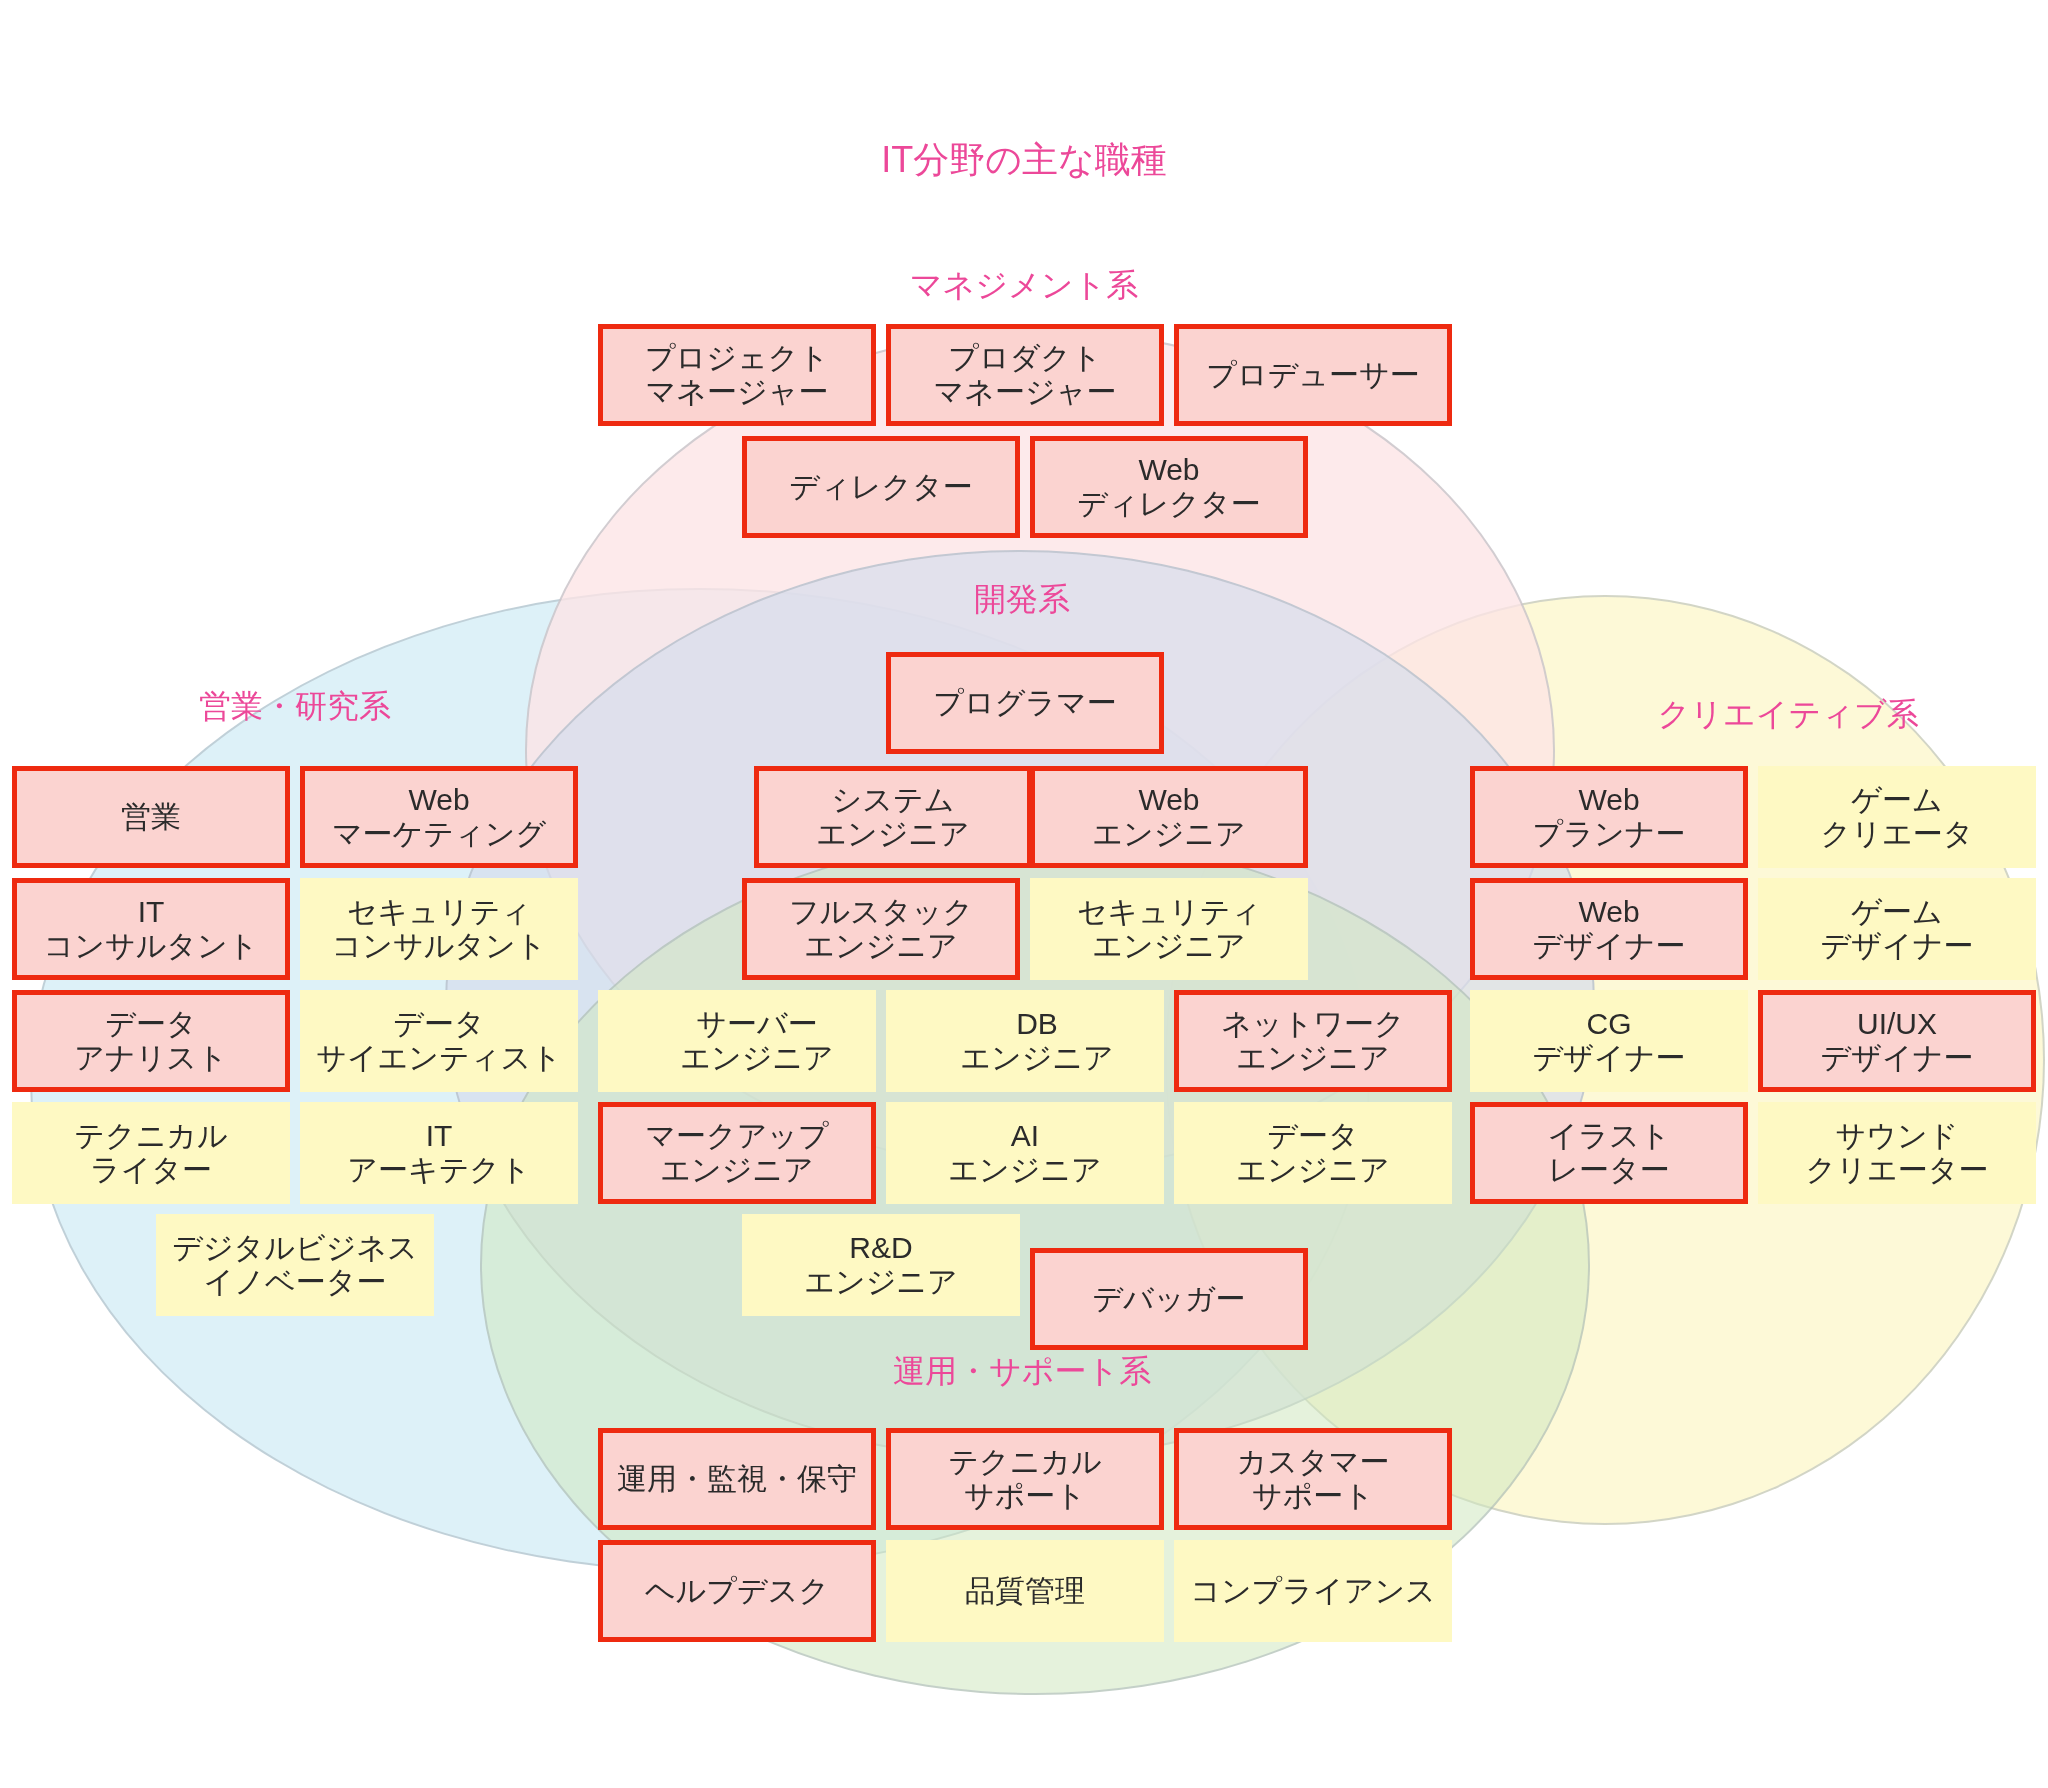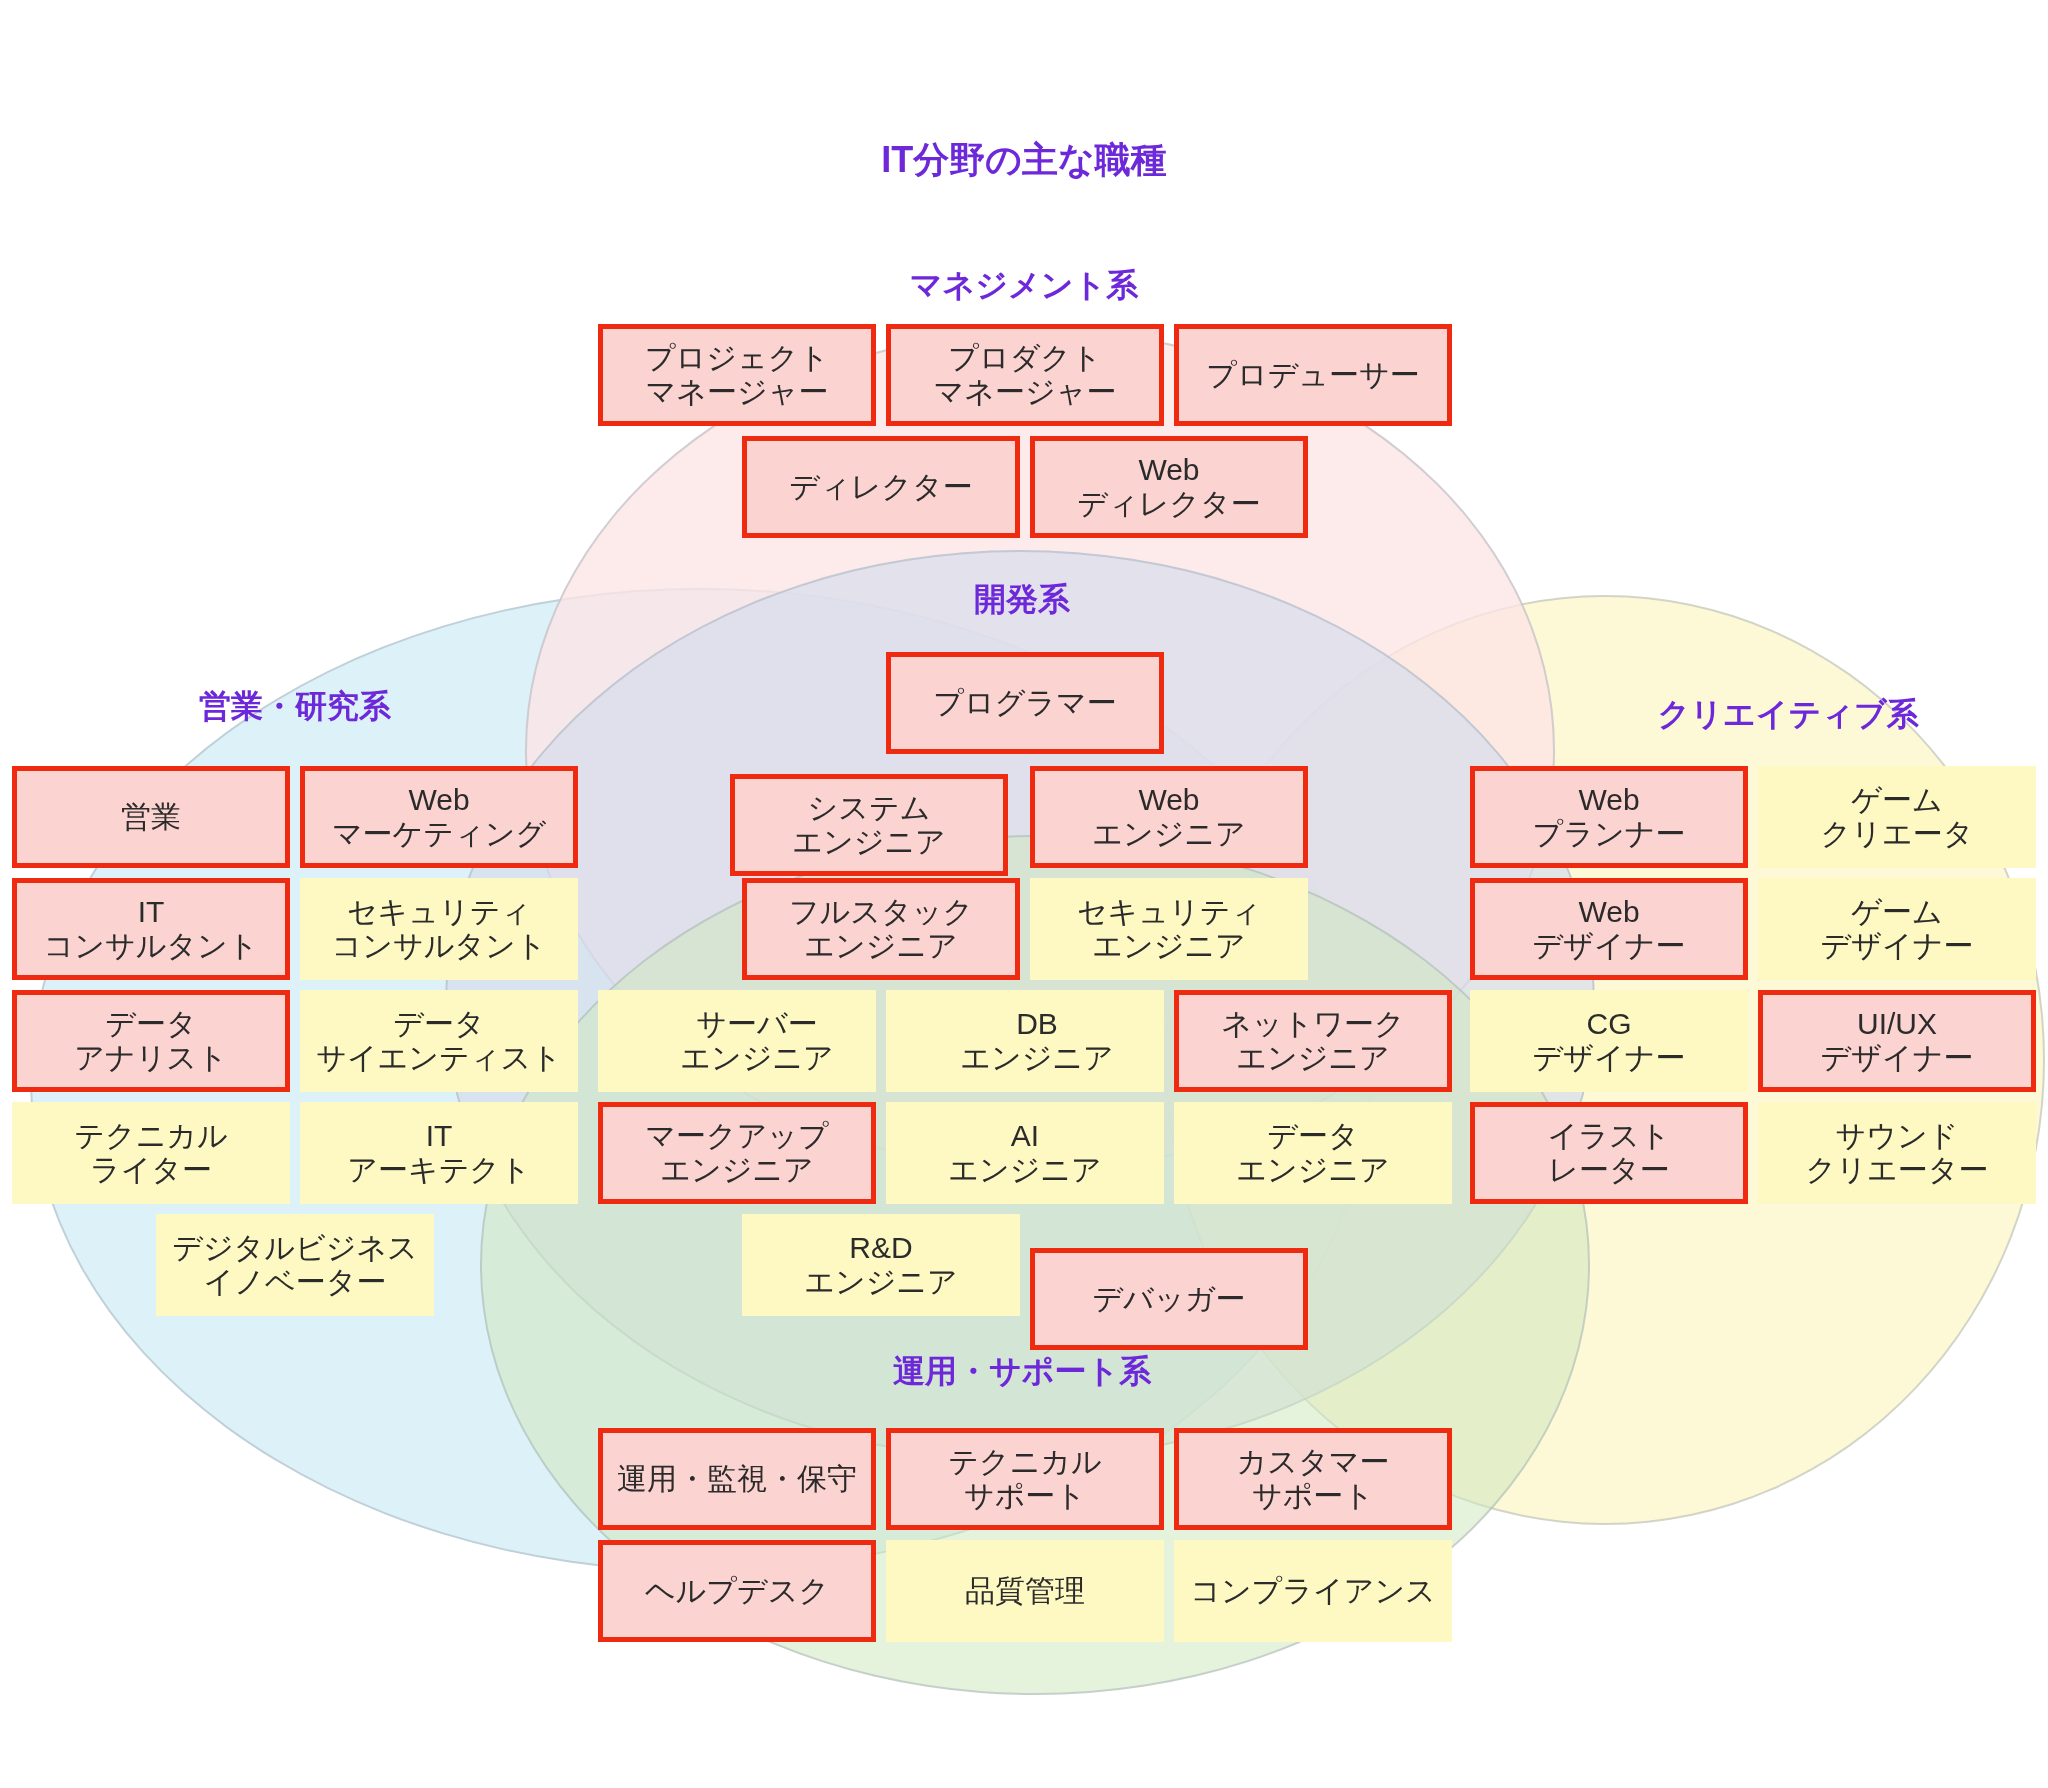--- a/index.html
+++ b/index.html
@@ -34,22 +34,22 @@
   .job-box.hl {
     background: #fbd3d0;
     border: 5px solid #ee2a10;
   }
   .job-box.plain {
     background: #fef9c3;
   }
   .diagram-label {
     position: absolute;
     transform: translate(-50%, -50%);
-    font-weight: bold;
-    color: #6d28d9;
+    font-weight: normal;
+    color: #ec4899;
     white-space: nowrap;
     font-size: 32px;
   }
   #title { font-size: 36px; left: 1024px; top: 160px; }
   .lbl-management  { left: 1024px; top: 286px; }
   .lbl-development { left: 1022px; top: 600px; }
   .lbl-sales       { left: 295px;  top: 707px; }
   .lbl-creative    { left: 1788px; top: 715px; }
   .lbl-operations  { left: 1022px; top: 1372px; }
 </style>
@@ -67,21 +67,21 @@
   <div id="box-layer">
       <div class="job-box hl" style="left: 598px; top: 324px;">プロジェクト
 マネージャー</div>
       <div class="job-box hl" style="left: 886px; top: 324px;">プロダクト
 マネージャー</div>
       <div class="job-box hl" style="left: 1174px; top: 324px;">プロデューサー</div>
       <div class="job-box hl" style="left: 742px; top: 436px;">ディレクター</div>
       <div class="job-box hl" style="left: 1030px; top: 436px;">Web
 ディレクター</div>
       <div class="job-box hl" style="left: 886px; top: 652px;">プログラマー</div>
-      <div class="job-box hl" style="left: 730px; top: 766px; margin-top: 8px;">システム
+      <div class="job-box hl" style="left: 754px; top: 766px;">システム
 エンジニア</div>
       <div class="job-box hl" style="left: 1030px; top: 766px;">Web
 エンジニア</div>
       <div class="job-box hl" style="left: 742px; top: 878px;">フルスタック
 エンジニア</div>
       <div class="job-box plain" style="left: 1030px; top: 878px;">セキュリティ
 エンジニア</div>
       <div class="job-box plain" style="left: 598px; top: 990px; padding-left: 40px;">サーバー
 エンジニア</div>
       <div class="job-box plain" style="left: 886px; top: 990px; padding-left: 24px;">DB

